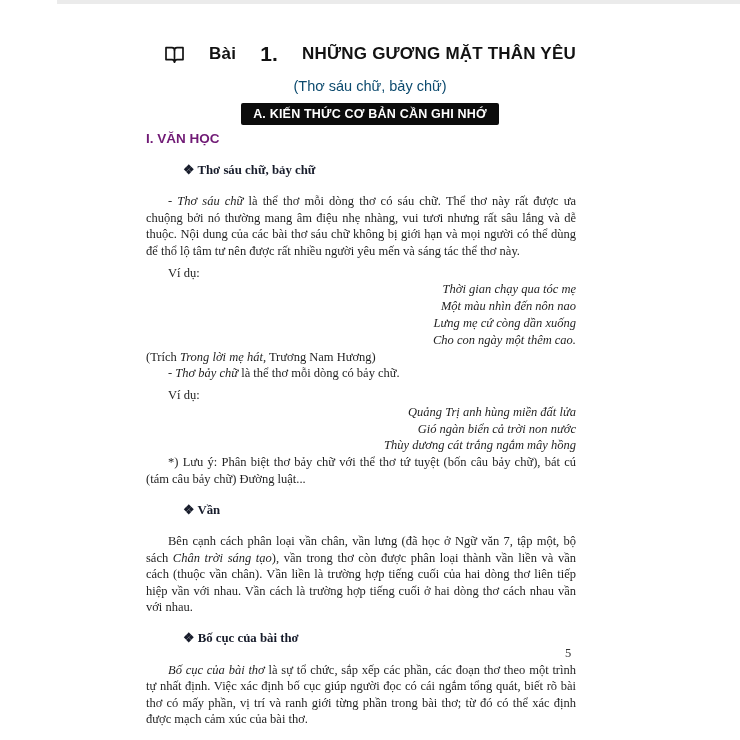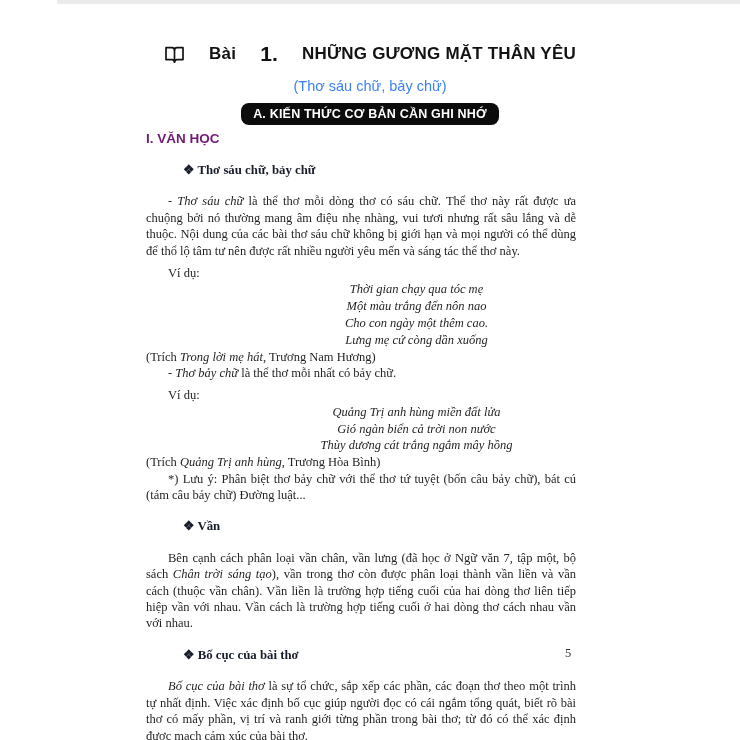--- a/index.html
+++ b/index.html
@@ -32,53 +32,53 @@
     font-size: 17px; line-height: 24px;
     letter-spacing: 0.2px;
     white-space: nowrap;
   }
   .title-row .lesson-number { font-size: 21px; }
   .book-icon-svg { display: block; }
   .subtitle {
     margin-top: 11px;
     font-family: "Liberation Sans", sans-serif;
     font-size: 14.5px; line-height: 18px;
-    color: #3b82f6; text-align: center;
+    color: #0c4a6e; text-align: center;
     font-weight: normal;
   }
   .badge-wrap { margin-top: 8px; text-align: center; }
   .badge {
     display: inline-block;
     background: #0c0c0c; color: #ffffff;
     font-family: "Liberation Sans", sans-serif;
     font-weight: bold; font-size: 12.5px;
     line-height: 14px;
     padding: 4px 12px;
-    border-radius: 8px;
+    border-radius: 2px;
     letter-spacing: 0.2px;
   }
   
   .section-heading {
     margin-top: 5px;
     font-family: "Liberation Sans", sans-serif;
     font-weight: bold; font-size: 13.5px; line-height: 17px;
     color: #701a75; text-align: left;
   }
   .sub-heading {
     font-weight: bold;
     color: #171c2b;
     font-size: 12.8px;
     text-indent: 22px;
     text-align: left;
     margin: 15px;
   }
   p { margin: 0; }
   .para { text-indent: 22px; }
   .example-label { text-indent: 22px; text-align: left; margin-top: 6px; }
-  .poem { margin-left: 111px; font-style: italic; line-height: 16.8px; text-align: center; }
+  .poem { margin-left: 111px; font-style: italic; line-height: 16.8px; text-align: right; }
   .poem-line { white-space: nowrap; }
   .attribution { }
   .note { text-indent: 22px; }
   .page-number {
     position: absolute;
     left: 565px; top: 646px;
     font-family: "Liberation Serif", serif;
     font-size: 12.5px; color: #333333;
   }
   i { font-style: italic; }
@@ -111,36 +111,35 @@
   <div class="section-heading">I. VĂN HỌC</div>
 
   <p class="sub-heading"><span>❖</span> <span>Thơ sáu chữ, bảy chữ</span></p>
 
   <p class="para"><span>- </span><i>Thơ sáu chữ</i><span> là thể thơ mỗi dòng thơ có sáu chữ. Thể thơ này rất được ưa chuộng bởi nó thường mang âm điệu nhẹ nhàng, vui tươi nhưng rất sâu lắng và dễ thuộc. Nội dung của các bài thơ sáu chữ không bị giới hạn và mọi người có thể dùng để thổ lộ tâm tư nên được rất nhiều người yêu mến và sáng tác thể thơ này.</span></p>
 
   <p class="example-label">Ví dụ:</p>
 
   <div class="poem">
     <div class="poem-line">Thời gian chạy qua tóc mẹ</div>
-    <div class="poem-line">Một màu trắng đến nôn nao</div>
+    <div class="poem-line">Một màu nhìn đến nôn nao</div>
+    <div class="poem-line">Lưng mẹ cứ còng dần xuống</div>
     <div class="poem-line">Cho con ngày một thêm cao.</div>
-    <div class="poem-line">Lưng mẹ cứ còng dần xuống</div>
   </div>
   <p class="attribution"><span>(Trích </span><i>Trong lời mẹ hát</i><span>, Trương Nam Hương)</span></p>
 
-  <p class="para"><span>- </span><i>Thơ bảy chữ</i><span> là thể thơ mỗi nhất có bảy chữ.</span></p>
+  <p class="para"><span>- </span><i>Thơ bảy chữ</i><span> là thể thơ mỗi dòng có bảy chữ.</span></p>
 
   <p class="example-label">Ví dụ:</p>
 
   <div class="poem">
     <div class="poem-line">Quảng Trị anh hùng miền đất lửa</div>
     <div class="poem-line">Gió ngàn biển cả trời non nước</div>
     <div class="poem-line">Thùy dương cát trắng ngắm mây hồng</div>
   </div>
-  <p class="attribution"><span>(Trích </span><i>Quảng Trị anh hùng</i><span>, Trương Hòa Bình)</span></p>
 
   <p class="note">*) Lưu ý: Phân biệt thơ bảy chữ với thể thơ tứ tuyệt (bốn câu bảy chữ), bát cú (tám câu bảy chữ) Đường luật...</p>
 
   <p class="sub-heading"><span>❖</span> <span>Vần</span></p>
 
   <p class="para"><span>Bên cạnh cách phân loại vần chân, vần lưng (đã học ở Ngữ văn 7, tập một, bộ sách </span><i>Chân trời sáng tạo</i><span>), vần trong thơ còn được phân loại thành vần liền và vần cách (thuộc vần chân). Vần liền là trường hợp tiếng cuối của hai dòng thơ liên tiếp hiệp vần với nhau. Vần cách là trường hợp tiếng cuối ở hai dòng thơ cách nhau vần với nhau.</span></p>
 
   <p class="sub-heading"><span>❖</span> <span>Bố cục của bài thơ</span></p>
 
   <p class="para"><i>Bố cục của bài thơ</i><span> là sự tổ chức, sắp xếp các phần, các đoạn thơ theo một trình tự nhất định. Việc xác định bố cục giúp người đọc có cái ngắm tổng quát, biết rõ bài thơ có mấy phần, vị trí và ranh giới từng phần trong bài thơ; từ đó có thể xác định được mạch cảm xúc của bài thơ.</span></p>

